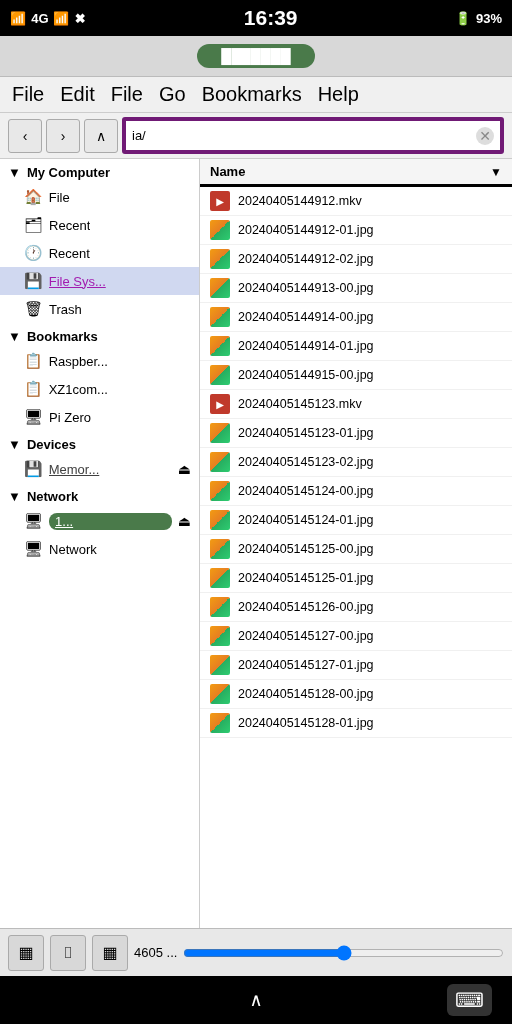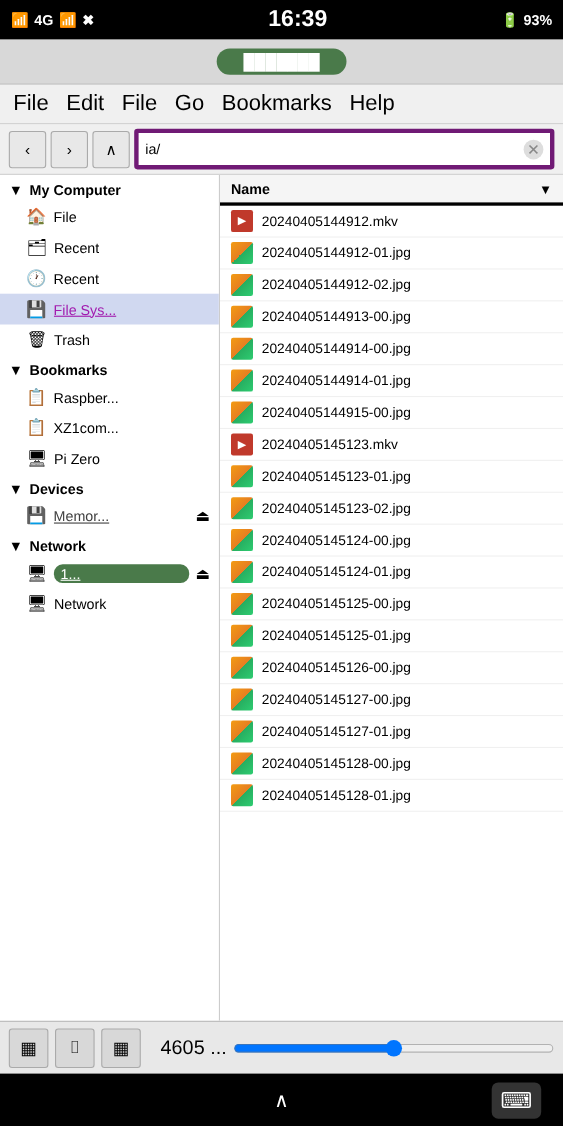--- a/index.html
+++ b/index.html
@@ -194,21 +194,21 @@
     }
     .bottom-btn {
       width: 36px; height: 36px;
       border: 1px solid #aaa;
       background: #d8d8d8;
       border-radius: 3px;
       display: flex; align-items: center; justify-content: center;
       cursor: pointer;
       font-size: 16px;
     }
-    .item-count { font-size: 18px; margin-left: 12px; }
+    .item-count { font-size: 13px; margin-left: 0; }
     .zoom-slider {
       flex: 1;
       display: flex;
       align-items: center;
       gap: 6px;
     }
     .zoom-slider input { flex: 1; }
 
     
     .sys-nav {

